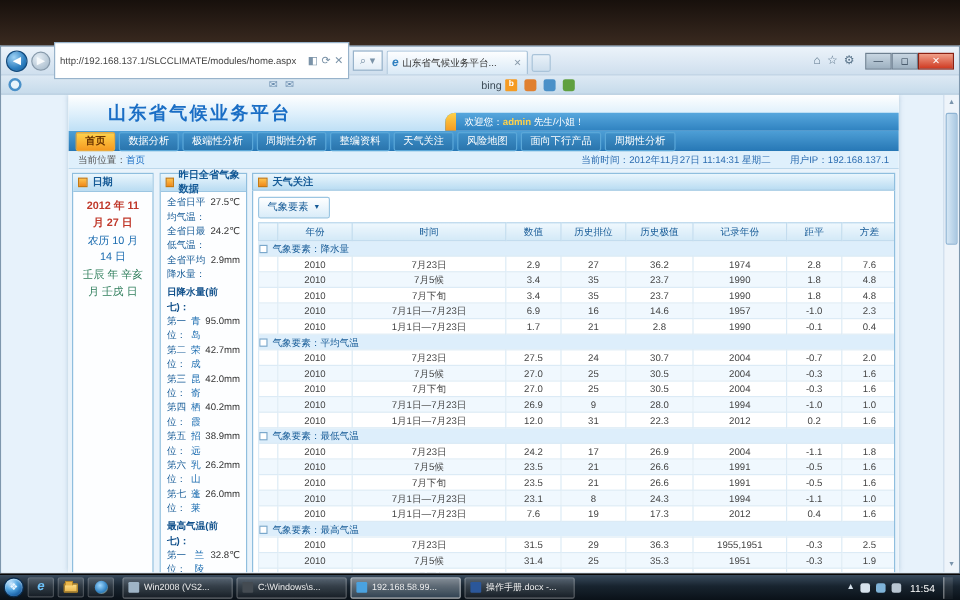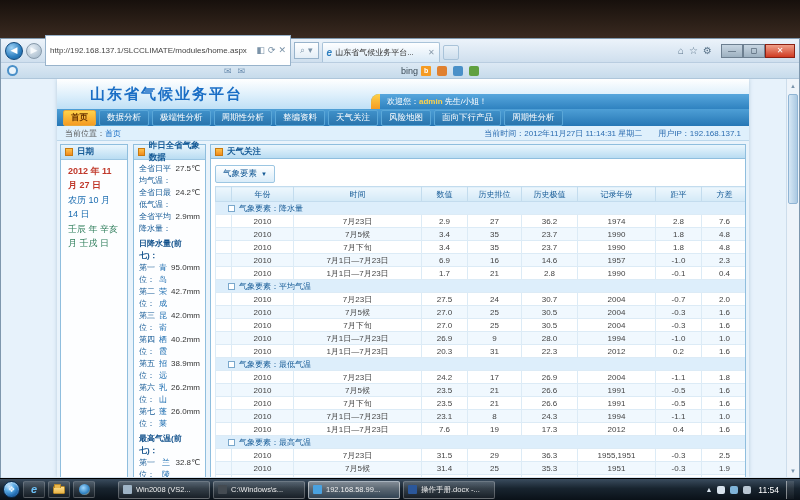--- a/index.html
+++ b/index.html
@@ -65,21 +65,21 @@
   .crumb-page{color:#1a6ec5}
 
   .content{display:flex;gap:4px;padding:3px 3px;height:336px;align-items:flex-start;background:#e9f3fb}
 
   
   .sidebar{width:146px;display:flex;gap:5px}
   .panel{border:1px solid #8fbede;background:#fdfeff;width:100%}
   .panel-header{height:15px;background:linear-gradient(180deg,#eaf6fd,#b9dcf2);border-bottom:1px solid #9cc6e2;display:flex;align-items:center;gap:4px;padding:0 4px}
   .panel-icon{width:8px;height:8px;background:linear-gradient(180deg,#ffc24a,#f08a1c);border:1px solid #c87a10}
   .panel-title{font-size:8.5px;font-weight:bold;color:#155a96}
-  .date-body{padding:4px 7px;text-align:left;font-size:9px;line-height:1.6}
+  .date-body{padding:4px 7px;text-align:center;font-size:9px;line-height:1.6}
   .d-date{color:#c0392b;font-weight:bold}
   .d-week{color:#d04000;font-weight:bold}
   .d-lunar{color:#1b6cb0}
   .d-gz{color:#2e7d5b}
   .weather-body{padding:3px 5px;font-size:8px;line-height:1.5;color:#155a96}
   .stat{display:flex;justify-content:center}
   .stat-label{color:#155a96}
   .stat-value{color:#333}
   .group-title{font-weight:bold;color:#0f4f8a;margin-top:3px}
   .rank-item{display:flex;justify-content:flex-end;gap:4px}
@@ -94,32 +94,32 @@
   .filter-btn{display:inline-flex;align-items:center;gap:4px;font-size:8.5px;color:#155a96;background:linear-gradient(180deg,#ffffff,#d9ecf9);border:1px solid #9cc6e2;padding:2px 7px;border-radius:2px;margin-bottom:3px;cursor:pointer}
   .chev{font-size:6px;color:#155a96}
   table.wt{width:100%;border-collapse:collapse;font-size:8px;color:#444;table-layout:fixed}
   .wt th{background:linear-gradient(180deg,#eef7fd,#d3e9f7);border:1px solid #c3dcee;color:#155a96;font-weight:normal;height:15px;padding:0 2px}
   .wt td{border:1px solid #dcebf6;height:13px;text-align:center;padding:0 2px;overflow:hidden;white-space:nowrap}
   .wt th.lead,.wt td.lead{width:16px}
   .wt col.c-year{width:62px}.wt col.c-time{width:128px}.wt col.c-val{width:46px}
   .wt col.c-rank{width:54px}.wt col.c-ext{width:56px}.wt col.c-recyr{width:78px}
   .wt col.c-anom{width:46px}.wt col.c-var{width:46px}
   .wt tr.alt td{background:#f0f8fe}
-  .wt td.section-td{background:#ddeefb;text-align:left;color:#155a96;padding-left:12px}
+  .wt td.section-td{background:#ddeefb;text-align:left;color:#155a96;padding-left:0}
   .expand-box{display:inline-block;width:7px;height:7px;border:1px solid #7aa8cc;background:#fff;margin-right:4px;vertical-align:-1px}
 
   
   .taskbar{position:absolute;bottom:0;left:0;right:0;height:22px;background:linear-gradient(180deg,#3a4c5e 0%,#18242f 45%,#0a1118 100%);display:flex;align-items:center;padding:0 3px;gap:3px;border-top:1px solid #000}
   .start-orb{width:17px;height:17px;border-radius:50%;background:radial-gradient(circle at 35% 30%,#cfe9ff 0%,#54a8e4 35%,#1a62a8 70%,#0c3a66 100%);border:1px solid #0a2c4e;box-shadow:inset 0 1px 2px rgba(255,255,255,.7);cursor:pointer;display:flex;align-items:center;justify-content:center;color:#eaf6ff;font-size:8px}
   .ql{width:22px;height:17px;border-radius:2px;display:flex;align-items:center;justify-content:center;background:linear-gradient(180deg,rgba(255,255,255,.16),rgba(255,255,255,.04));border:1px solid rgba(255,255,255,.18);cursor:pointer}
   .ql .e{color:#6cc0f7;font-weight:bold;font-style:italic;font-size:11px;line-height:1}
   .folder{width:12px;height:8px;background:linear-gradient(180deg,#ffe08a,#eab64b);border:1px solid #b8892a;border-radius:1px;position:relative}
   .folder:before{content:"";position:absolute;top:-3px;left:0;width:5px;height:3px;background:#eab64b;border:1px solid #b8892a;border-bottom:none;border-radius:1px 1px 0 0}
   .media{width:11px;height:11px;border-radius:50%;background:radial-gradient(circle at 40% 35%,#9fd8ff,#2d7fc0 60%,#f59b22 100%)}
-  .task-btns{display:flex;gap:3px;margin-left:20px}
+  .task-btns{display:flex;gap:3px;margin-left:4px}
   .task-btn{height:18px;width:92px;display:flex;align-items:center;gap:4px;padding:0 4px;border:1px solid rgba(255,255,255,.25);border-radius:2px;background:linear-gradient(180deg,rgba(255,255,255,.18),rgba(255,255,255,.05));color:#eee;font-size:7.5px;overflow:hidden;white-space:nowrap;cursor:pointer}
   .task-btn.active{background:linear-gradient(180deg,rgba(255,255,255,.4),rgba(150,190,225,.28));border-color:rgba(255,255,255,.5)}
   .tb-ic{width:9px;height:9px;border-radius:1px;flex:0 0 9px}
   .tray{margin-left:auto;display:flex;align-items:center;gap:5px;padding:0 3px}
   .tray-ic{font-size:7px;color:#d7e2ec;cursor:pointer;line-height:1}
   .tray-dot{width:8px;height:8px;border-radius:2px;cursor:pointer}
   .clock{font-size:8.5px;color:#fff;cursor:pointer;padding:0 2px}
   .show-desktop{width:8px;height:18px;border-left:1px solid rgba(255,255,255,.45);background:linear-gradient(180deg,rgba(255,255,255,.12),rgba(255,255,255,.03));cursor:pointer}
 </style>
 </head>
@@ -450,21 +450,21 @@
                       <td>9</td>
                       <td>28.0</td>
                       <td>1994</td>
                       <td>-1.0</td>
                       <td>1.0</td>
                     </tr>
                     <tr>
                       <td class="lead"></td>
                       <td>2010</td>
                       <td>1月1日—7月23日</td>
-                      <td>20.3</td>
+                      <td>12.0</td>
                       <td>31</td>
                       <td>22.3</td>
                       <td>2012</td>
                       <td>0.2</td>
                       <td>1.6</td>
                     </tr>
                     <tr class="section-row">
                       <td class="section-td" colspan="9"><span class="expand-box"></span>气象要素：最低气温</td>
                     </tr>
                     <tr>

